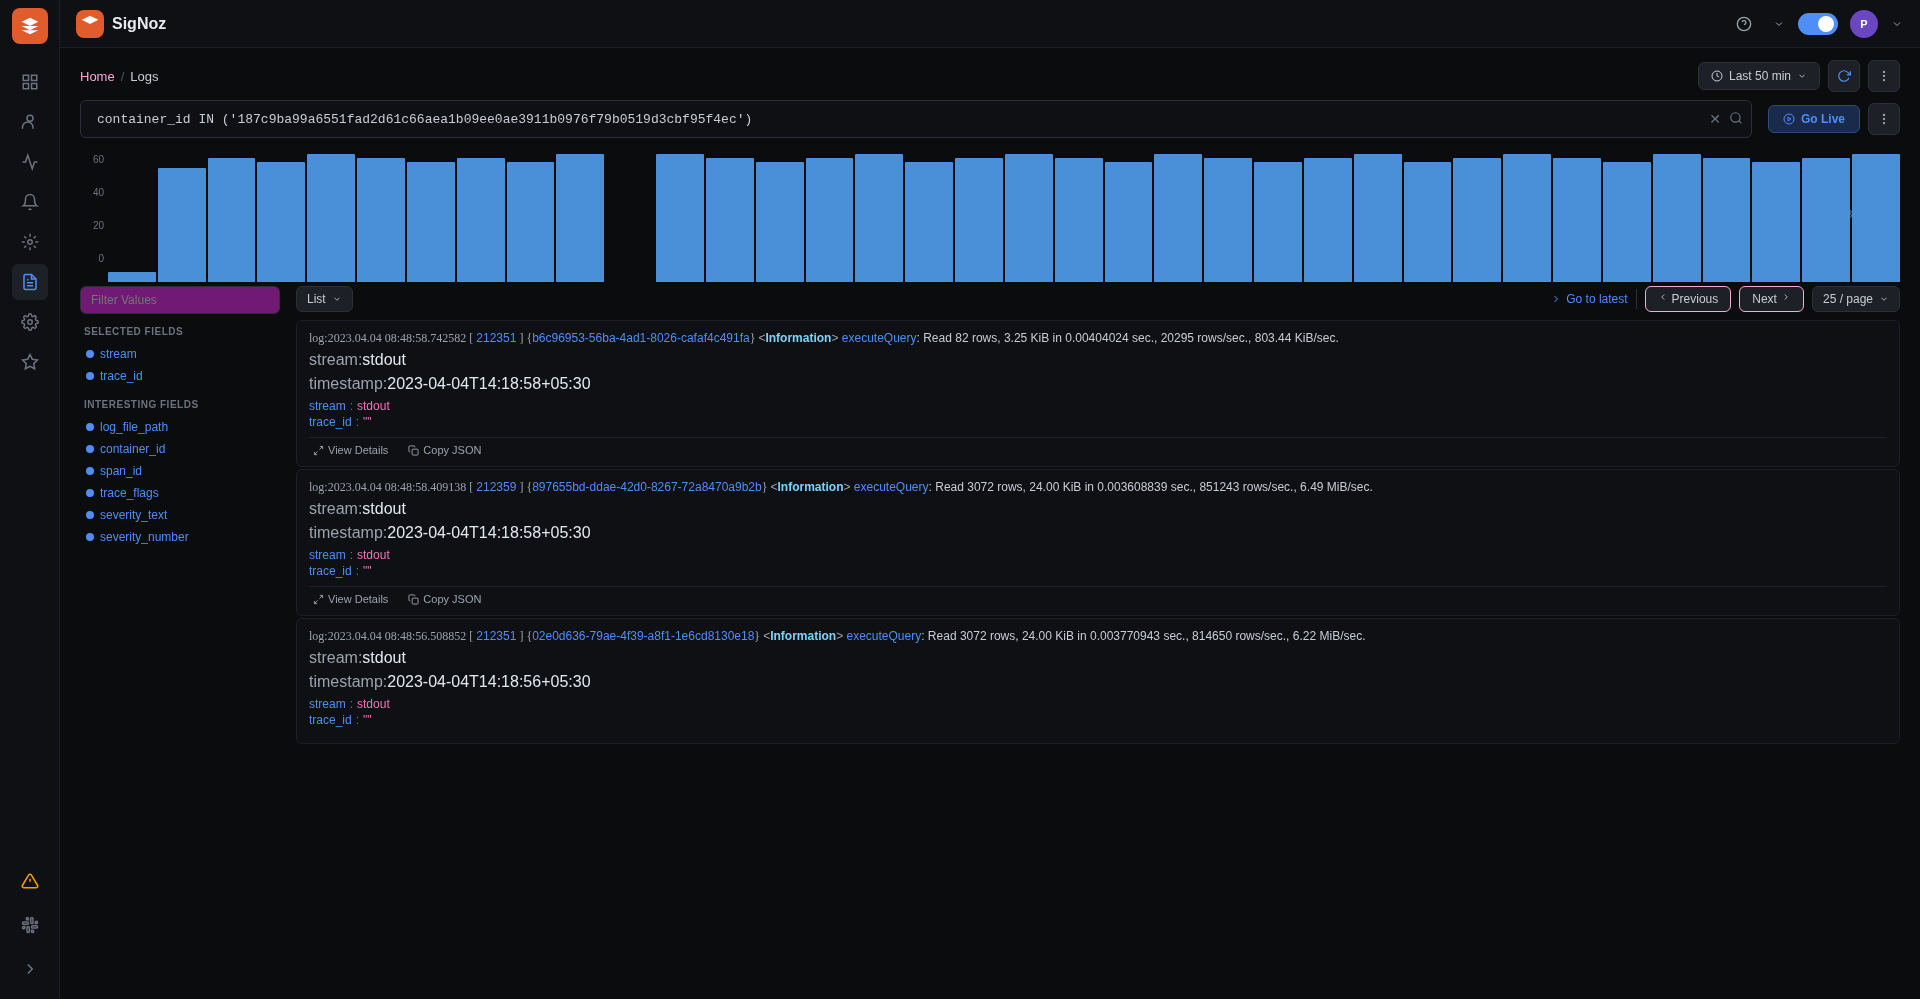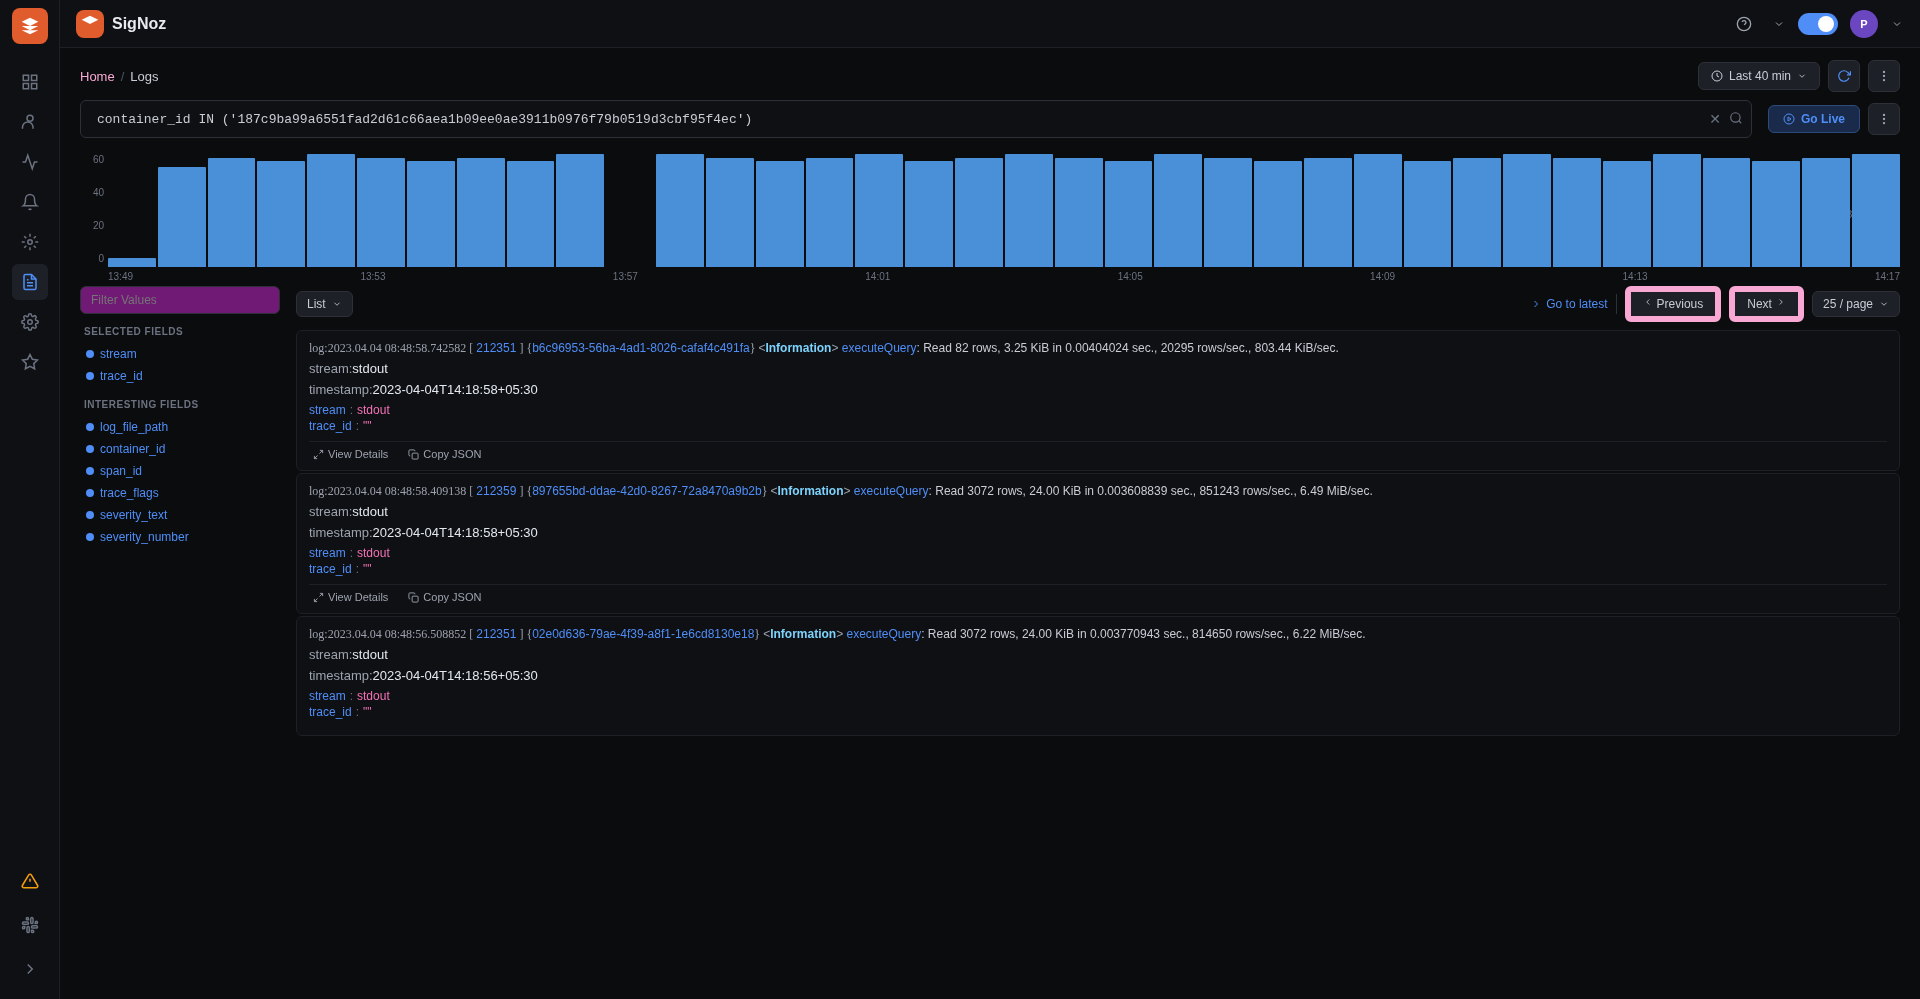--- a/index.html
+++ b/index.html
@@ -315,21 +315,21 @@
       padding: 5px 10px;
       display: flex; align-items: center; gap: 6px;
       cursor: pointer;
       font-size: 12px;
     }
     .log-list-controls {
       display: flex; align-items: center; gap: 8px;
     }
     .pagination-btn {
       background: #1e2028;
-      border: 6px solid #f9a8d4;
+      border: 1px solid #f9a8d4;
       border-radius: 6px;
       color: #c8ccd4;
       padding: 5px 12px;
       cursor: pointer;
       font-size: 12px;
       display: flex; gap: 4px;
     }
     .page-size-selector {
       background: #1e2028;
       border: 1px solid #2d3039;
@@ -367,21 +367,21 @@
       word-break: break-all;
     }
     .log-prefix { color: #9ca3af; font-family: Liberation Serif, serif; }
     .log-trace-id { color: #4f8ef7; }
     .log-info-tag { color: #9ca3af; }
     .log-info-bold { color: #7dd3fc; font-weight: 600; }
     .log-fn { color: #4f8ef7; }
     .log-stats { color: #c8ccd4; }
     .log-meta-line {
       color: #6b7280;
-      font-size: 13px;
+      font-size: 16px;
       margin-bottom: 6px;
     }
     .log-meta-label { color: #9ca3af; }
     .log-meta-value { color: #e2e8f0; }
     .log-fields {
       display: flex;
       flex-direction: column;
       gap: 2px;
       margin-bottom: 8px;
     }
@@ -541,21 +541,21 @@
         <a href="#">Home</a>
         <span class="breadcrumb-sep">/</span>
         <span class="breadcrumb-current">Logs</span>
       </div>
       <div class="header-right">
         <div class="time-range-btn">
           <svg width="12" height="12" viewBox="0 0 24 24" fill="none" stroke="currentColor" stroke-width="2">
               <circle cx="12" cy="12" r="10"></circle>
               <polyline points="12 6 12 12 16 14"></polyline>
             </svg>
-          <span>Last 40 min</span>
+          <span>Last 50 min</span>
           <svg width="10" height="10" viewBox="0 0 24 24" fill="none" stroke="currentColor" stroke-width="2">
               <polyline points="6 9 12 15 18 9"></polyline>
             </svg>
         </div>
         <div class="refresh-btn">
           <svg width="14" height="14" viewBox="0 0 24 24" fill="none" stroke="currentColor" stroke-width="2">
               <polyline points="23 4 23 10 17 10"></polyline>
               <path d="M20.49 15a9 9 0 1 1-2.12-9.36L23 10"></path>
             </svg>
         </div>
@@ -643,30 +643,20 @@
               <div style="flex: 1 1 0%; background: rgb(74, 144, 217); border-radius: 1px 1px 0px 0px; height: 96.7742%; min-width: 6px;"></div>
               <div style="flex: 1 1 0%; background: rgb(74, 144, 217); border-radius: 1px 1px 0px 0px; height: 100%; min-width: 6px;"></div>
               <div style="flex: 1 1 0%; background: rgb(74, 144, 217); border-radius: 1px 1px 0px 0px; height: 96.7742%; min-width: 6px;"></div>
               <div style="flex: 1 1 0%; background: rgb(74, 144, 217); border-radius: 1px 1px 0px 0px; height: 93.5484%; min-width: 6px;"></div>
               <div style="flex: 1 1 0%; background: rgb(74, 144, 217); border-radius: 1px 1px 0px 0px; height: 100%; min-width: 6px;"></div>
               <div style="flex: 1 1 0%; background: rgb(74, 144, 217); border-radius: 1px 1px 0px 0px; height: 96.7742%; min-width: 6px;"></div>
               <div style="flex: 1 1 0%; background: rgb(74, 144, 217); border-radius: 1px 1px 0px 0px; height: 93.5484%; min-width: 6px;"></div>
               <div style="flex: 1 1 0%; background: rgb(74, 144, 217); border-radius: 1px 1px 0px 0px; height: 96.7742%; min-width: 6px;"></div>
               <div style="flex: 1 1 0%; background: rgb(74, 144, 217); border-radius: 1px 1px 0px 0px; height: 100%; min-width: 6px;"></div>
             </div>
-          <div style="display:flex;justify-content:space-between;padding-top:4px;">
-            <span style="font-size:10px;color:#6b7280;">13:49</span>
-            <span style="font-size:10px;color:#6b7280;">13:53</span>
-            <span style="font-size:10px;color:#6b7280;">13:57</span>
-            <span style="font-size:10px;color:#6b7280;">14:01</span>
-            <span style="font-size:10px;color:#6b7280;">14:05</span>
-            <span style="font-size:10px;color:#6b7280;">14:09</span>
-            <span style="font-size:10px;color:#6b7280;">14:13</span>
-            <span style="font-size:10px;color:#6b7280;">14:17</span>
-          </div>
         </div>
       </div>
     </div>
 
     <div class="filter-list-area">
 
       <div class="filter-panel">
         <input class="filter-input" type="text" placeholder="Filter Values" style="">
         <div class="filter-section-title">SELECTED FIELDS</div>
         <div class="filter-field">

